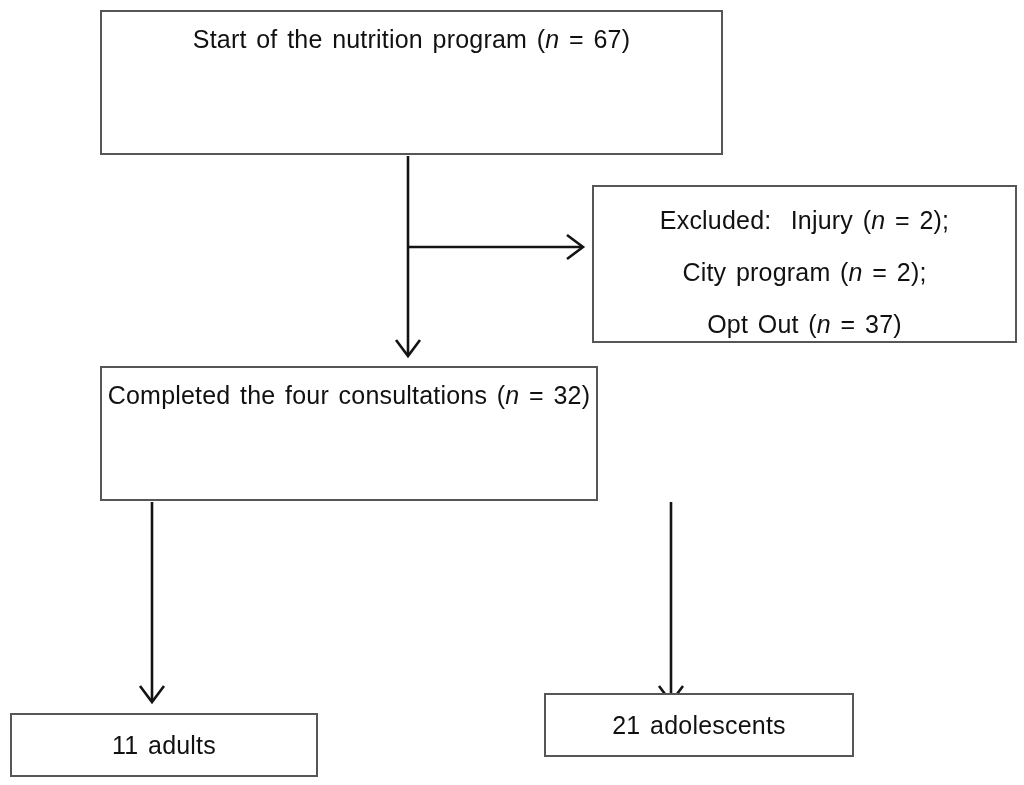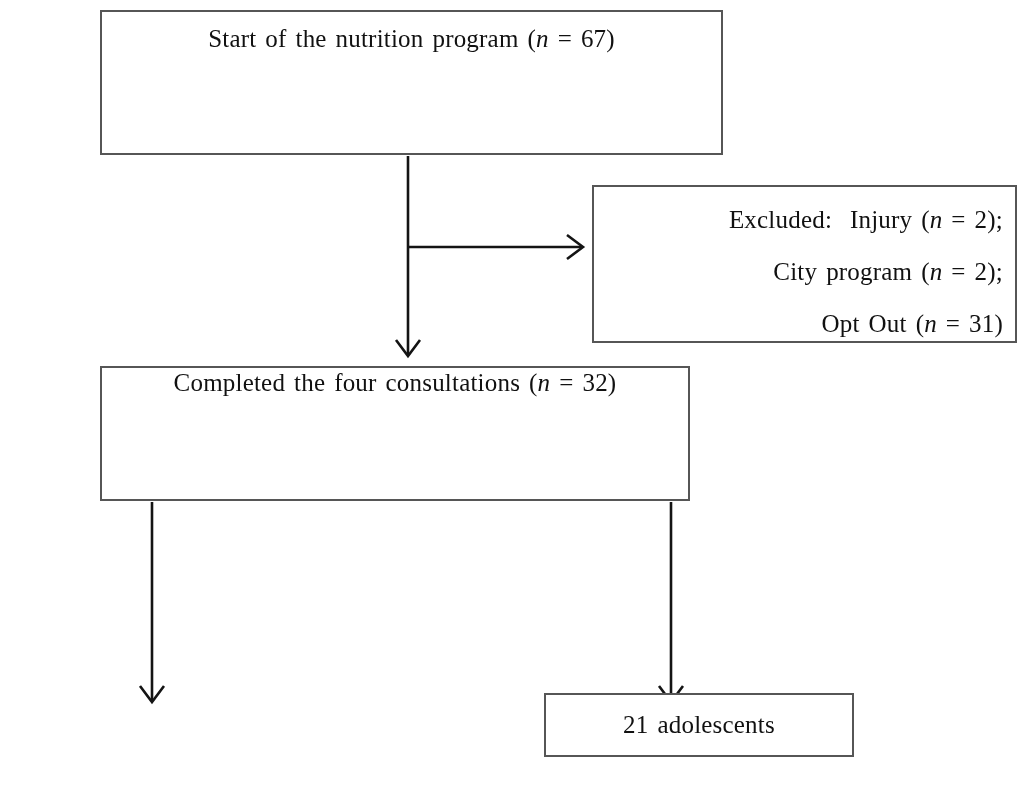--- a/index.html
+++ b/index.html
@@ -5,21 +5,21 @@
   html, body {
     margin: 0;
     padding: 0;
     background: #ffffff;
   }
   .canvas {
     position: relative;
     width: 1024px;
     height: 785px;
     background: #ffffff;
-    font-family: Liberation Serif, serif;
+    font-family: Liberation Sans, sans-serif;
     color: #111111;
     overflow: hidden;
   }
   .box {
     position: absolute;
     box-sizing: border-box;
     border: 2px solid #565656;
     background: #ffffff;
     font-size: 25px;
     line-height: 30px;
@@ -27,29 +27,30 @@
     word-spacing: 2.5px;
   }
   .box-start {
     left: 100px; top: 10px; width: 623px; height: 145px;
     text-align: center;
     padding-top: 12px;
   }
   .box-excluded {
     left: 592px; top: 185px; width: 425px; height: 158px;
     padding: 7px 12px 0 12px;
-    text-align: right;
+    text-align: center;
   }
   .box-excluded .excl-line {
     line-height: 52px;
     white-space: pre-wrap;
   }
   .box-completed {
-    left: 100px; top: 366px; width: 590px; height: 135px;
+    left: 100px; top: 366px; width: 498px; height: 135px;
     text-align: center;
+    padding-top: 12px;
   }
   .box-adults {
     left: 10px; top: 713px; width: 308px; height: 64px;
     display: flex; align-items: center; justify-content: center;
   }
   .box-adolescents {
     left: 544px; top: 693px; width: 310px; height: 64px;
     display: flex; align-items: center; justify-content: center;
   }
   .n-italic {
@@ -92,25 +93,28 @@
     </g>
   </svg>
 
   <div class="box box-start">
     <span><span>Start of the nutrition program (</span><span class="n-italic">n</span><span> = 67)</span></span>
   </div>
 
   <div class="box box-excluded">
     <div class="excl-line"><span>Excluded:&nbsp; Injury (</span><span class="n-italic">n</span><span> = 2);</span></div>
     <div class="excl-line"><span>City program (</span><span class="n-italic">n</span><span> = 2);</span></div>
-    <div class="excl-line"><span>Opt Out (</span><span class="n-italic">n</span><span> = 31)</span></div>
+    <div class="excl-line"><span>Opt Out (</span><span class="n-italic">n</span><span> = 37)</span></div>
   </div>
 
   <div class="box box-completed">
     <span><span>Completed the four consultations (</span><span class="n-italic">n</span><span> = 32)</span></span>
   </div>
 
+  <div class="box box-adults">
+    <span>11 adults</span>
+  </div>
 
   <div class="box box-adolescents">
     <span>21 adolescents</span>
   </div>
 
 </div>
 
 </body></html>

